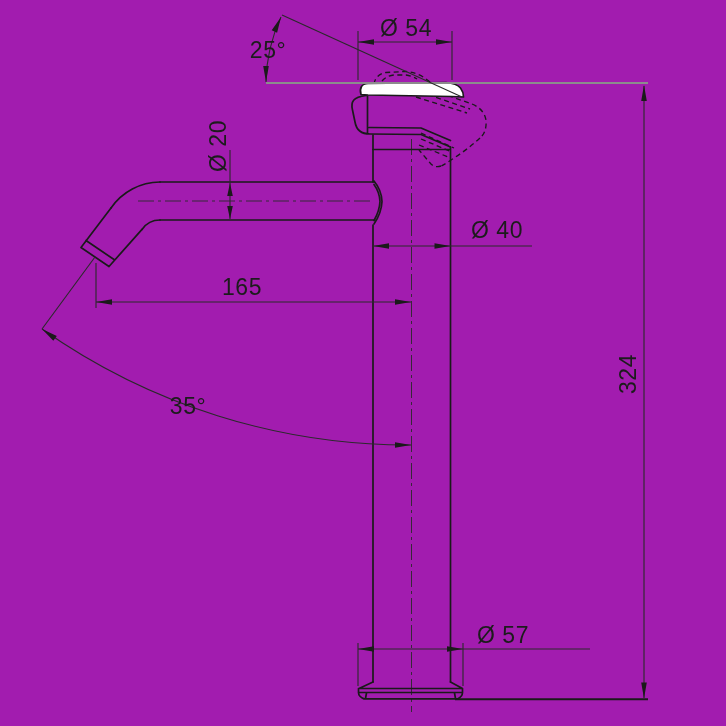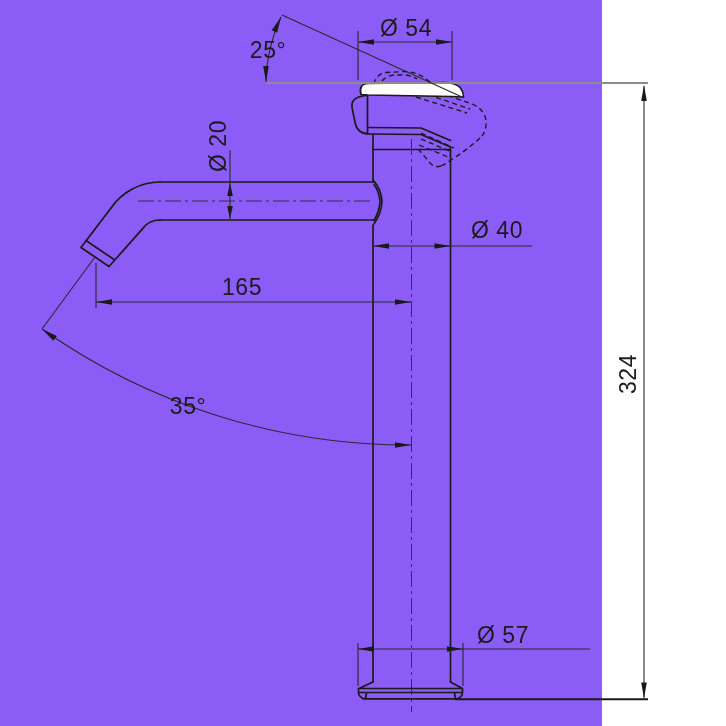--- a/index.html
+++ b/index.html
@@ -6,23 +6,23 @@
     margin: 0;
     padding: 0;
     background: #ffffff;
     width: 726px;
     height: 726px;
     overflow: hidden;
     font-family: "Liberation Sans", sans-serif;
   }
   .canvas {
     position: relative;
-    width: 602px;
+    width: 726px;
     height: 726px;
-    background: #8b5cf6;
+    background: #a21caf;
     text-decoration: underline;
   }
   svg { display: block; }
 
   
   .outline {
     fill: none;
     stroke: #1a1a1a;
     stroke-width: 1.7;
     stroke-linecap: round;

